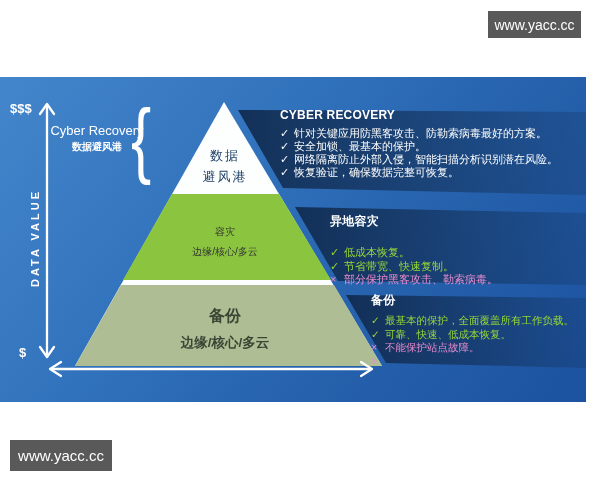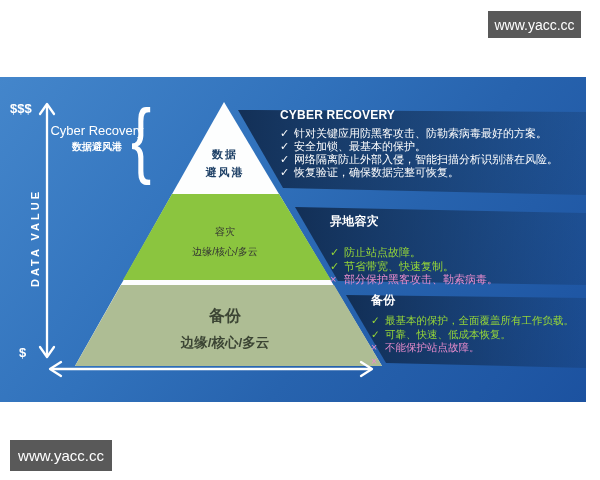--- a/index.html
+++ b/index.html
@@ -25,21 +25,21 @@
          transform:scaleX(.72);transform-origin:left center;}
   
   .val-max{left:10px;top:101px;color:#fff;font-weight:bold;font-size:13px;}
   .val-min{left:19px;top:345px;color:#fff;font-weight:bold;font-size:13px;}
   .value-axis{left:-14px;top:231px;width:100px;height:14px;text-align:center;color:#fff;
               font-weight:bold;font-size:11px;letter-spacing:3px;transform:rotate(-90deg);}
   .volume-axis{left:148px;top:379px;width:124px;text-align:center;color:#fff;
                font-weight:bold;font-size:11px;letter-spacing:3px;}
   
   .tier-label{text-align:center;}
-  .tier1-label{left:185px;top:147px;width:80px;color:#1e4066;font-size:11px;letter-spacing:2px;font-weight:bold;}
+  .tier1-label{left:185px;top:147px;width:80px;color:#1e4066;font-size:13px;letter-spacing:2px;}
   .tier1-label .l1{margin-bottom:3px;}
   .tier2-label{left:155px;top:225px;width:140px;color:#333;font-size:10px;}
   .tier2-label .l1{margin-bottom:6px;}
   .tier3-label{left:145px;top:306px;width:160px;color:#3c4534;}
   .tier3-label .l1{font-size:16px;font-weight:bold;margin-bottom:7px;}
   .tier3-label .l2{font-size:13.5px;font-weight:bold;}
   
   .p-title{font-weight:bold;color:#fff;font-size:12px;letter-spacing:.2px;}
   .p-line{display:flex;align-items:flex-start;}
   .p-line .mark{width:14px;flex:0 0 14px;}
@@ -134,21 +134,21 @@
     <div class="p-line">
       <span class="mark">✓</span>
       <span>恢复验证，确保数据完整可恢复。</span>
     </div>
   </div>
 
   <div class="t panel2">
     <div class="p-title">异地容灾</div>
     <div class="p-line pro">
       <span class="mark">✓</span>
-      <span>防止站点故障。</span>
+      <span>低成本恢复。</span>
     </div>
     <div class="p-line pro">
       <span class="mark">✓</span>
       <span>节省带宽、快速复制。</span>
     </div>
     <div class="p-line con">
       <span class="mark">×</span>
       <span>部分保护黑客攻击、勒索病毒。</span>
     </div>
   </div>

